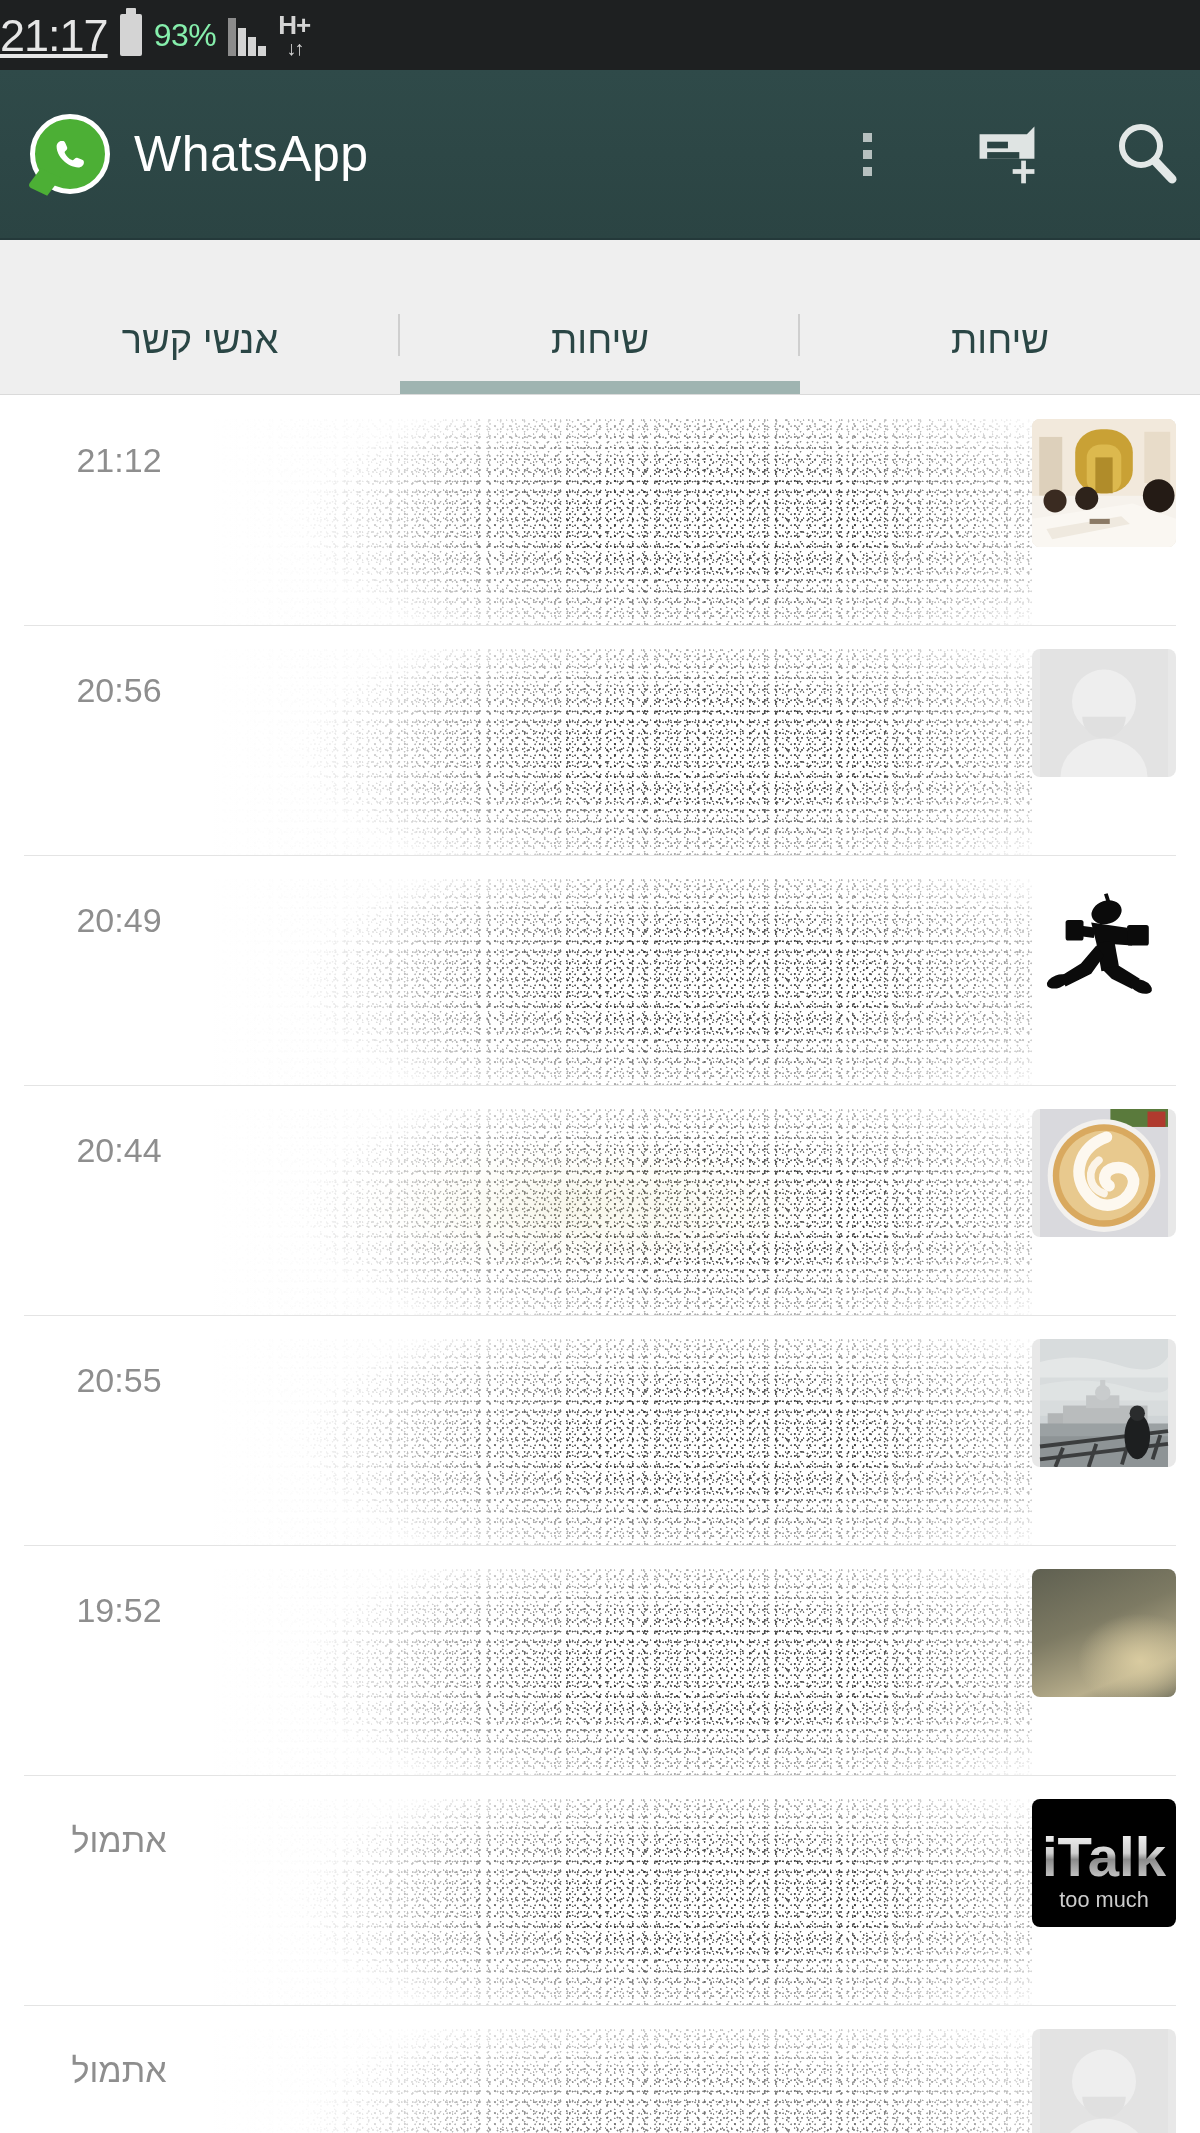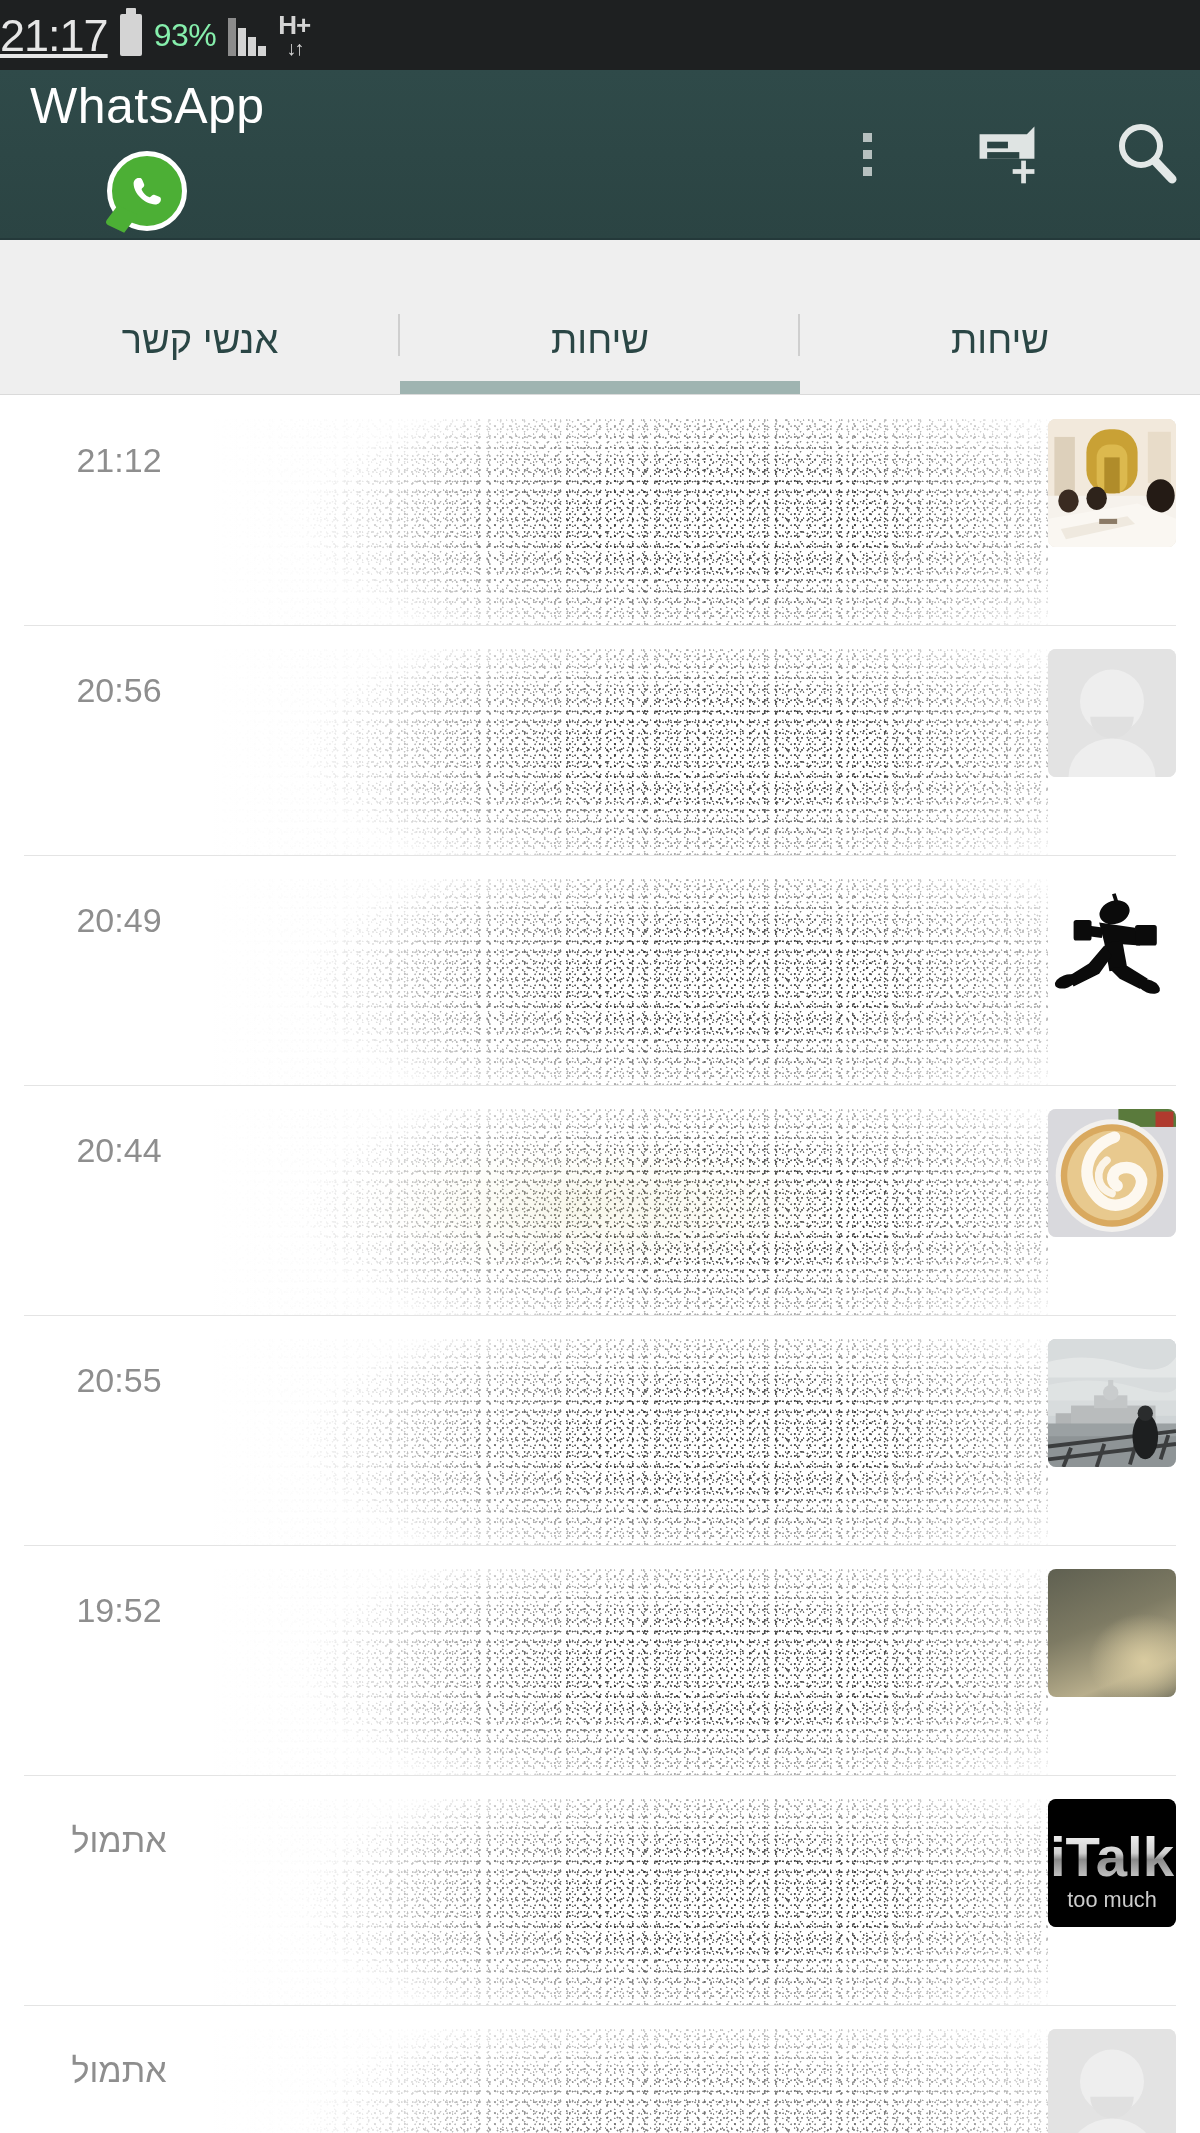--- a/index.html
+++ b/index.html
@@ -109,23 +109,23 @@
     background: linear-gradient(180deg, #2f4a49 0%, #2b4443 100%);
     display: flex;
     flex-direction: row;
     align-items: center;
     padding: 0 18px 0 30px;
     border-bottom: 2px solid #24393a;
   }
   .app-title-group {
     margin-right: auto;
     display: flex;
-    flex-direction: column;
-    align-items: center;
-    gap: 16px;
+    flex-direction: row;
+    align-items: center;
+    gap: 24px;
     text-align: center;
   }
   .app-logo {
     width: 80px;
     height: 80px;
     border-radius: 50%;
     background: #4caf35;
     border: 5px solid #ffffff;
     position: relative;
     display: flex;
@@ -244,21 +244,21 @@
     content: "";
     position: absolute;
     top: 0;
     right: 24px;
     left: 24px;
     height: 1px;
     background: #e4e4e4;
   }
   .avatar {
     flex: 0 0 auto;
-    width: 128px;
+    width: 144px;
     height: 128px;
     border-radius: 8px;
     overflow: hidden;
     background: #e8e8e8;
     position: relative;
   }
   .avatar svg, .avatar .av-inner {
     display: block;
     width: 100%;
     height: 100%;

